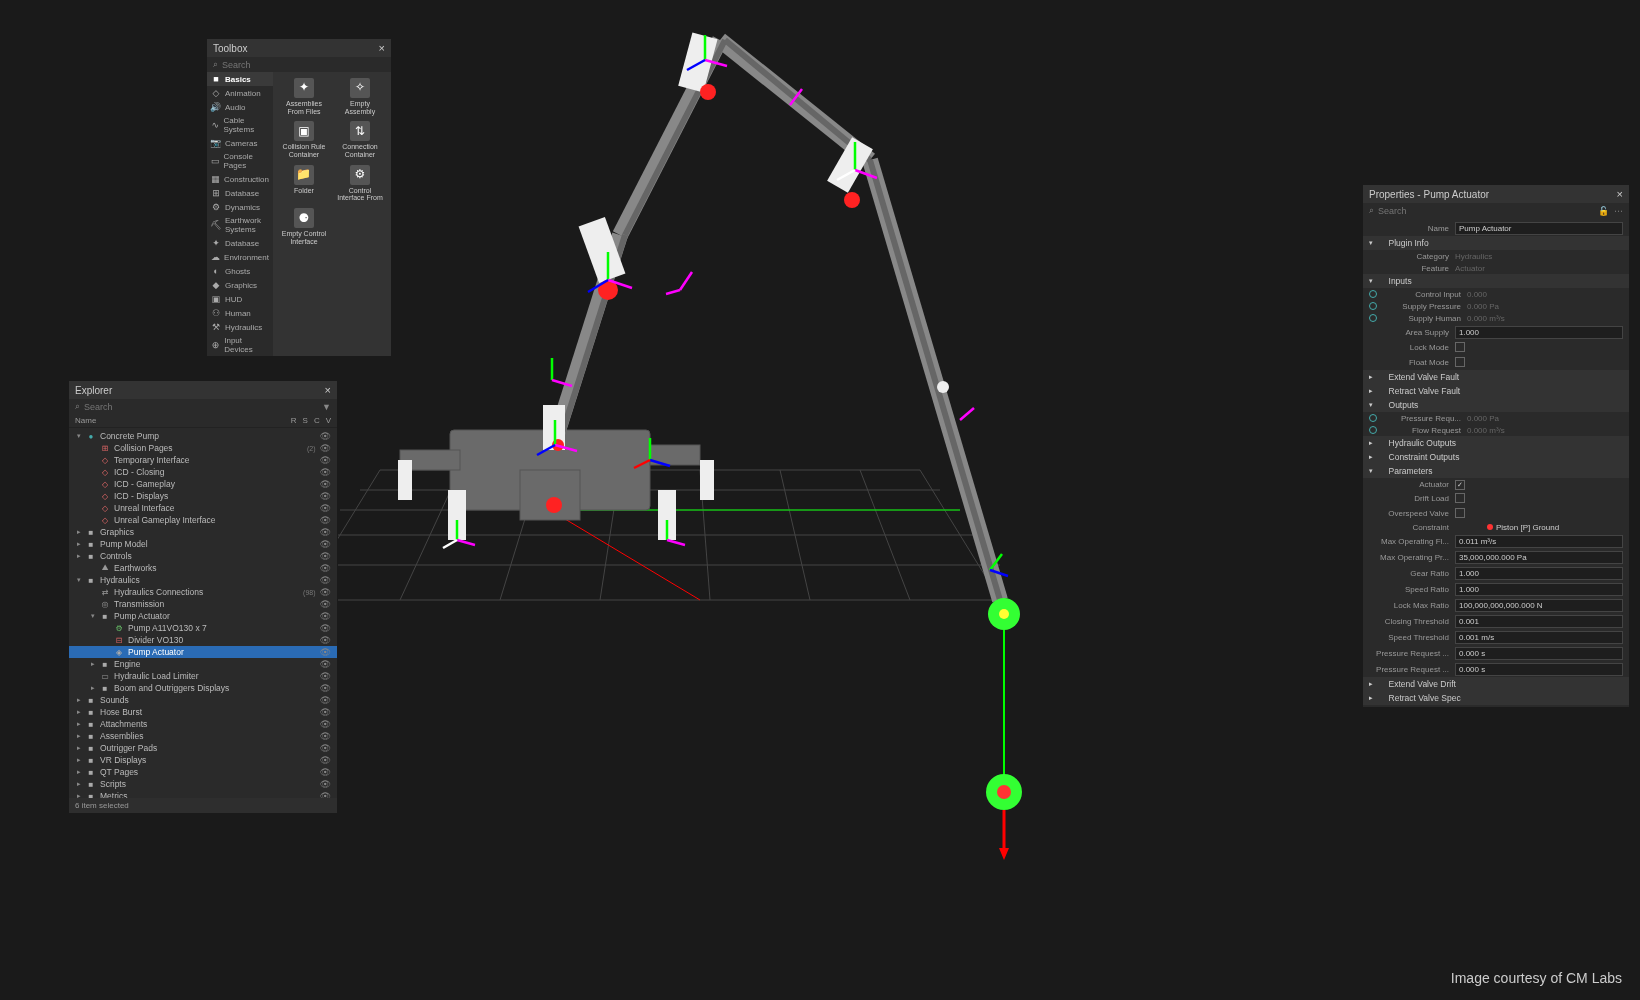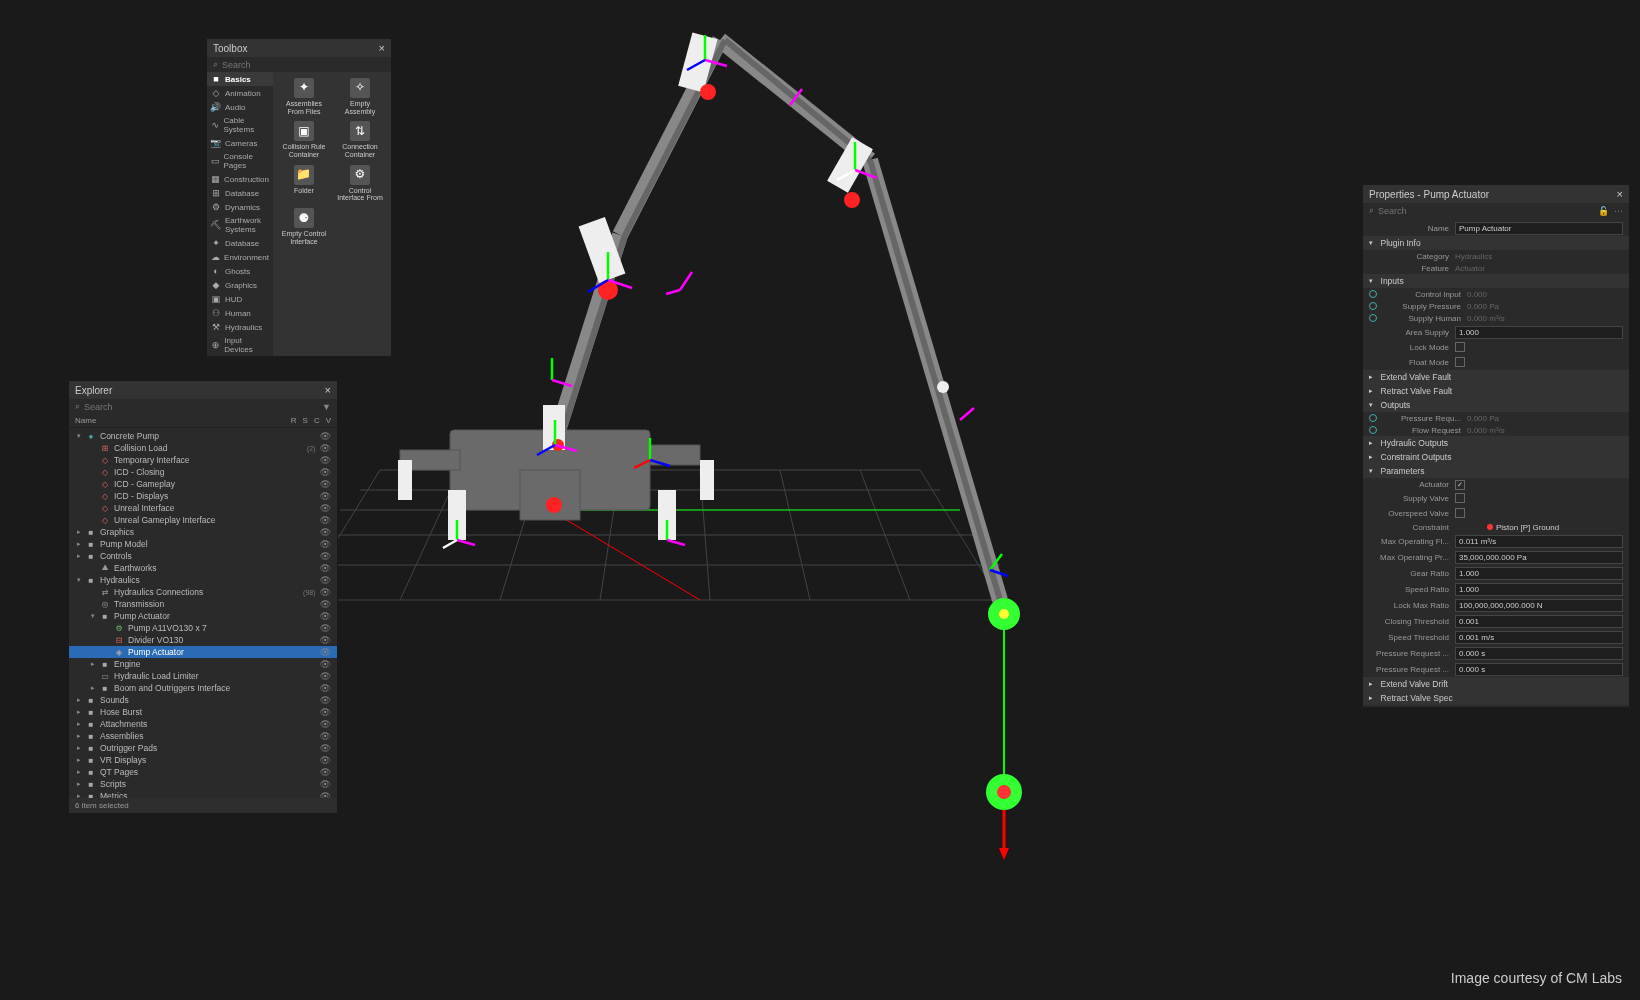--- a/index.html
+++ b/index.html
@@ -37,21 +37,21 @@
 .explorer-status { padding: 3px 6px; font-size: 8px; color: #999; background: #2e2e2e; }
 
 
 .properties { top: 184px; right: 10px; width: 268px; }
 .prop-body { padding: 2px 0; }
 .prop-row { display: flex; padding: 1.5px 6px; align-items: center; font-size: 8px; }
 .prop-label { width: 86px; text-align: right; padding-right: 6px; color: #999; }
 .prop-value { flex: 1; color: #ccc; }
 .prop-value.muted { color: #666; }
 .prop-input { background: #1e1e1e; border: 1px solid #444; color: #ccc; font-size: 8px; padding: 1px 3px; width: 100%; }
-.prop-section { background: #333; padding: 2px 6px; font-size: 8.5px; color: #ccc; display: flex; align-items: center; gap: 8px; cursor: pointer; }
+.prop-section { background: #333; padding: 2px 6px; font-size: 8.5px; color: #ccc; display: flex; align-items: center; gap: 16px; cursor: pointer; }
 .prop-section .caret { font-size: 7px; }
 .prop-checkbox { width: 10px; height: 10px; border: 1px solid #666; display: inline-flex; align-items: center; justify-content: center; font-size: 7px; }
 .prop-link { display: flex; align-items: center; gap: 3px; padding-left: 32px; }
 .prop-link-dot { width: 6px; height: 6px; background: #ff3333; border-radius: 50%; }
 .prop-bullet { width: 8px; height: 8px; border: 1px solid #4aa; border-radius: 50%; margin-right: 4px; }
 
 
 .viewport { position: absolute; inset: 0; z-index: 0; }
 .credit { position: absolute; bottom: 14px; right: 18px; color: #ccc; font-size: 14px; }
 
@@ -320,21 +320,21 @@
   <div class="explorer-tree" id="explorer-tree">
       <div class="tree-item" style="padding-left: 8px;">
         <span class="tree-caret">▾</span>
         <span class="tree-icon" style="color:#4aa">●</span>
         <span class="tree-label">Concrete Pump</span>
         <span class="tree-eye">👁</span>
       </div>
       <div class="tree-item" style="padding-left: 22px;">
         <span class="tree-caret"></span>
         <span class="tree-icon" style="color:#d66">⊞</span>
-        <span class="tree-label">Collision Load</span>
+        <span class="tree-label">Collision Pages</span>
         <span class="tree-count">(2)</span>
         <span class="tree-eye">👁</span>
       </div>
       <div class="tree-item" style="padding-left: 22px;">
         <span class="tree-caret"></span>
         <span class="tree-icon" style="color:#d66">◇</span>
         <span class="tree-label">Temporary Interface</span>
         <span class="tree-eye">👁</span>
       </div>
       <div class="tree-item" style="padding-left: 22px;">
@@ -442,21 +442,21 @@
       </div>
       <div class="tree-item" style="padding-left: 22px;">
         <span class="tree-caret"></span>
         <span class="tree-icon" style="color:#999">▭</span>
         <span class="tree-label">Hydraulic Load Limiter</span>
         <span class="tree-eye">👁</span>
       </div>
       <div class="tree-item" style="padding-left: 22px;">
         <span class="tree-caret">▸</span>
         <span class="tree-icon" style="color:#aaa">■</span>
-        <span class="tree-label">Boom and Outriggers Interface</span>
+        <span class="tree-label">Boom and Outriggers Displays</span>
         <span class="tree-eye">👁</span>
       </div>
       <div class="tree-item" style="padding-left: 8px;">
         <span class="tree-caret">▸</span>
         <span class="tree-icon" style="color:#aaa">■</span>
         <span class="tree-label">Sounds</span>
         <span class="tree-eye">👁</span>
       </div>
       <div class="tree-item" style="padding-left: 8px;">
         <span class="tree-caret">▸</span>
@@ -607,21 +607,21 @@
 
     <div class="prop-section">
         <span class="caret">▾</span>
         <span>Parameters</span>
       </div>
     <div class="prop-row">
         <div class="prop-label">Actuator</div>
         <div class="prop-value"><span class="prop-checkbox">✓</span></div>
       </div>
     <div class="prop-row">
-        <div class="prop-label">Supply Valve</div>
+        <div class="prop-label">Drift Load</div>
         <div class="prop-value"><span class="prop-checkbox"></span></div>
       </div>
     <div class="prop-row">
         <div class="prop-label">Overspeed Valve</div>
         <div class="prop-value"><span class="prop-checkbox"></span></div>
       </div>
     <div class="prop-row">
         <div class="prop-label">Constraint</div>
         <div class="prop-value prop-link">
           <span class="prop-link-dot"></span>

